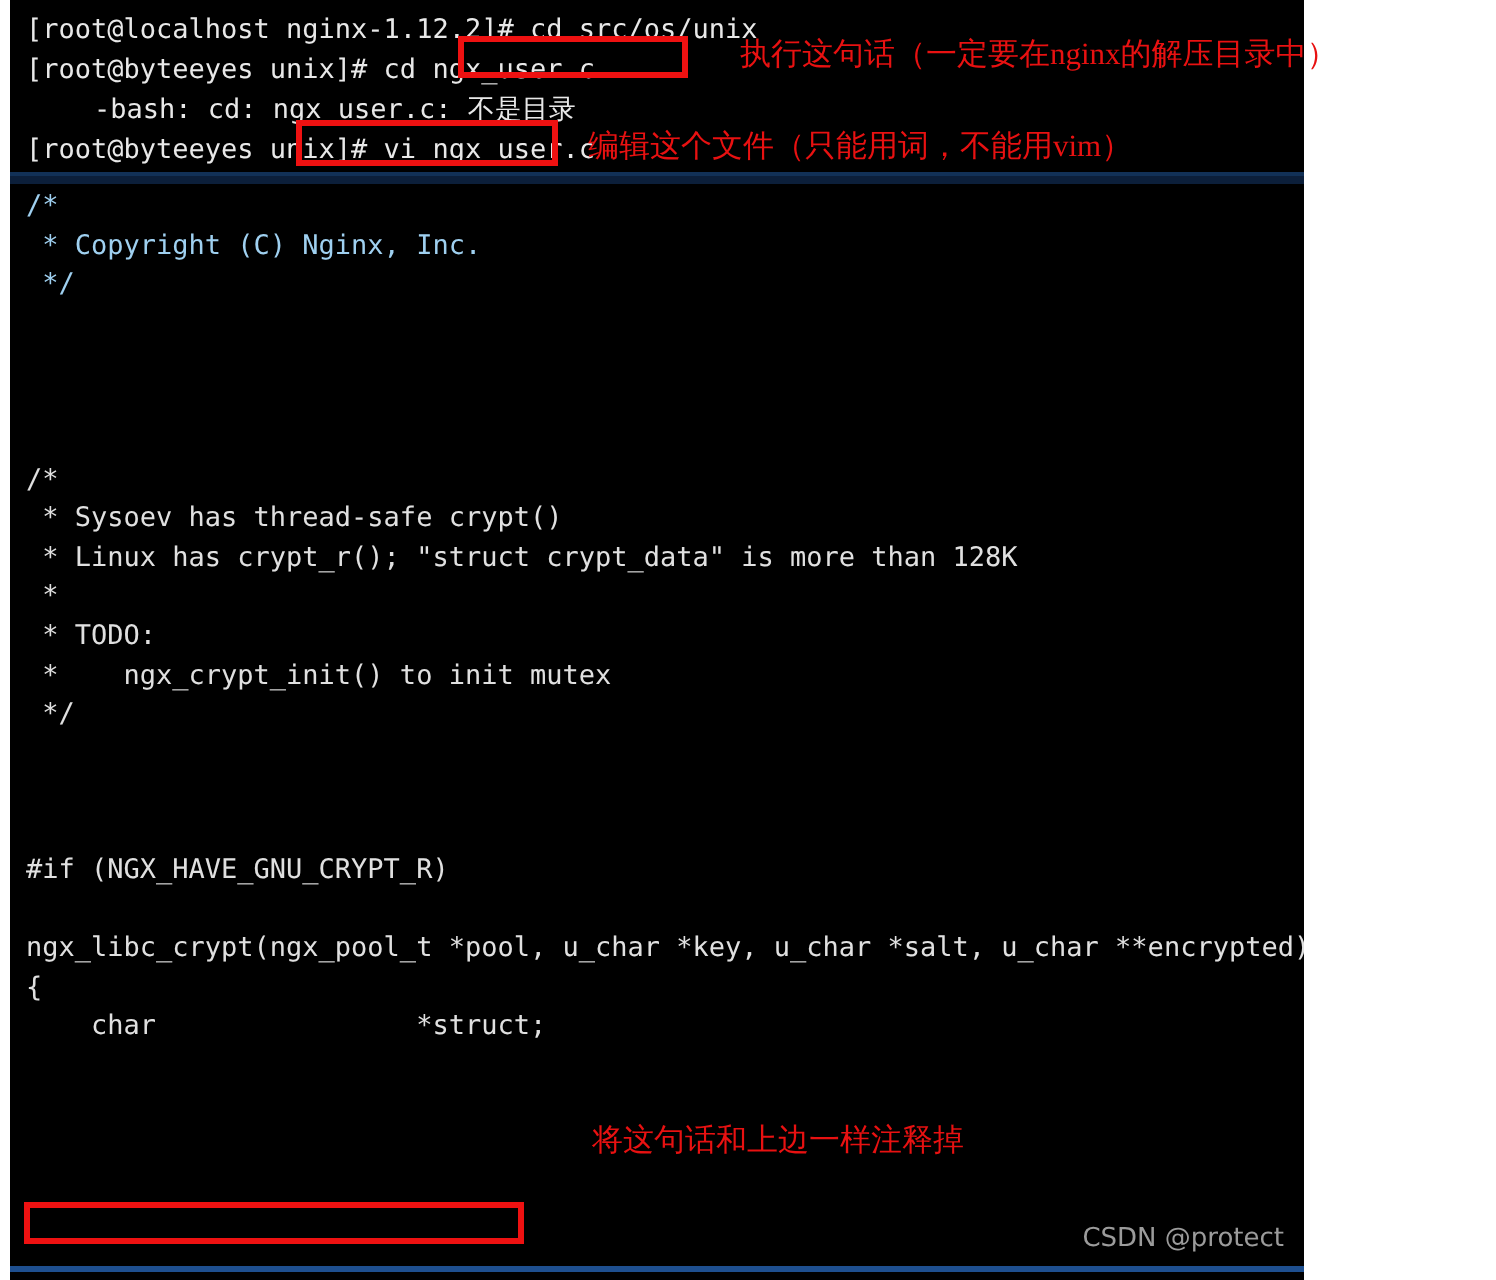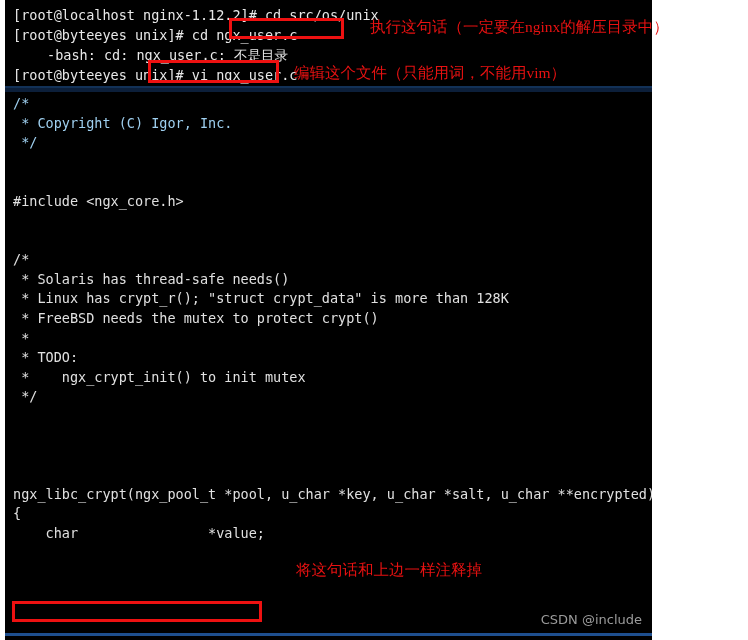--- a/index.html
+++ b/index.html
@@ -179,51 +179,50 @@
     <div class="shell-line l2">-bash: cd: ngx_user.c: 不是目录</div>
     <div class="shell-line l3">[root@byteeyes unix]# vi ngx_user.c</div>
   </div>
 
   <div class="sep-band2"></div>
   <div class="sep-band"></div>
 
   <div class="editor-pane">
     <div class="editor-inner" id="code-body">
         <div class="code-line comment">/*</div>
-        <div class="code-line comment"> * Copyright (C) Igor, Inc.</div>
+        <div class="code-line comment"> * Copyright (C) Nginx, Inc.</div>
         <div class="code-line comment"> */</div>
         <div class="code-line plain">&nbsp;</div>
         <div class="code-line plain">&nbsp;</div>
-        <div class="code-line plain">#include &lt;ngx_core.h&gt;</div>
         <div class="code-line plain">&nbsp;</div>
         <div class="code-line plain">&nbsp;</div>
         <div class="code-line plain">/*</div>
-        <div class="code-line plain"> * Solaris has thread-safe needs()</div>
+        <div class="code-line plain"> * Sysoev has thread-safe crypt()</div>
         <div class="code-line plain"> * Linux has crypt_r(); "struct crypt_data" is more than 128K</div>
-        <div class="code-line plain"> * FreeBSD needs the mutex to protect crypt()</div>
         <div class="code-line plain"> *</div>
         <div class="code-line plain"> * TODO:</div>
         <div class="code-line plain"> *    ngx_crypt_init() to init mutex</div>
         <div class="code-line plain"> */</div>
         <div class="code-line plain">&nbsp;</div>
         <div class="code-line plain">&nbsp;</div>
         <div class="code-line plain">&nbsp;</div>
+        <div class="code-line plain">#if (NGX_HAVE_GNU_CRYPT_R)</div>
         <div class="code-line plain">&nbsp;</div>
         <div class="code-line plain">ngx_libc_crypt(ngx_pool_t *pool, u_char *key, u_char *salt, u_char **encrypted)</div>
         <div class="code-line plain">{</div>
-        <div class="code-line plain">    char                *value;</div>
+        <div class="code-line plain">    char                *struct;</div>
       </div>
   </div>
 
   <div class="bottom-blue"></div>
   <div class="bottom-pad"></div>
 
   <div class="redbox b-cd"></div>
   <div class="redbox b-vi"></div>
   <div class="redbox b-salt"></div>
 
   <div class="annot a1">执行这句话（一定要在nginx的解压目录中）</div>
   <div class="annot a2">编辑这个文件（只能用词，不能用vim）</div>
   <div class="annot a3">将这句话和上边一样注释掉</div>
 
-  <div class="watermark">CSDN @include</div>
+  <div class="watermark">CSDN @protect</div>
 
 </div>
 
 </body></html>

